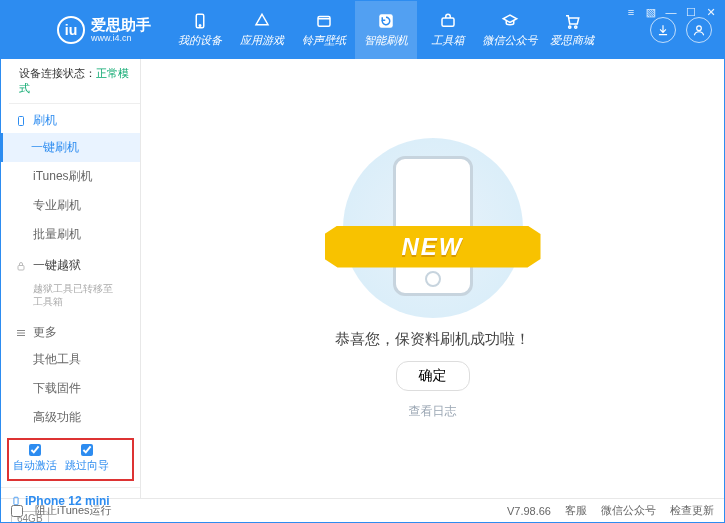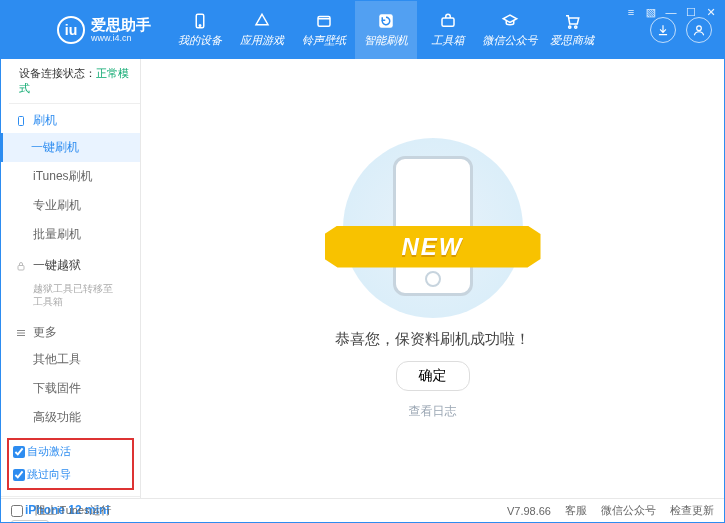--- a/index.html
+++ b/index.html
@@ -23,21 +23,21 @@
 .sidebar { width: 140px; border-right: 1px solid #e8e8e8; display: flex; flex-direction: column; }
 .status-bar { padding: 7px 10px; font-size: 11px; border-bottom: 1px solid #eee; margin-left: 8px; }
 .status-val { color: #0aa86e; }
 .side-group { padding: 8px 14px 4px; display: flex; align-items: center; gap: 6px; color: #666; font-size: 12px; }
 .side-group.active { color: #2d8cf0; }
 .side-sub { padding: 6px 0 6px 32px; font-size: 12px; color: #666; cursor: pointer; }
 .side-sub.active { background: #e9f3ff; color: #2d8cf0; border-left: 2px solid #2d8cf0; padding-left: 28px; }
 .side-note { font-size: 10px; color: #aaa; padding: 4px 0 8px 32px; line-height: 1.3; }
 .side-lock { color: #404040; }
 .checkbox-row { border: 2px solid #d33; margin: 6px; padding: 4px 4px 6px; display: flex; gap: 8px; align-items: center; flex-wrap: wrap; }
-.chk { display: flex; align-items: center; gap: 2px; font-size: 11px; color: #2d8cf0; }
+.chk { display: flex; align-items: center; gap: 2px; font-size: 11px; color: #2d8cf0; flex-direction: column; }
 .chk input { accent-color: #2d8cf0; width: 12px; height: 12px; }
 .device-block { padding: 6px 10px 8px; border-top: 1px solid #eee; }
 .device-name { color: #2d8cf0; font-weight: bold; font-size: 12px; display: flex; align-items: center; gap: 4px; }
 .device-badge { display: inline-block; border: 1px solid #ccc; border-radius: 3px; padding: 1px 5px; font-size: 10px; color: #888; margin-top: 3px; }
 .main { flex: 1; display: flex; flex-direction: column; align-items: center; justify-content: center; gap: 12px; }
 .illus { position: relative; width: 180px; height: 180px; }
 .illus-circle { position: absolute; inset: 0; border-radius: 50%; background: radial-gradient(#e8f2fa 0%, #dbeef9 70%, #cfe6f5 100%); }
 .illus-phone { position: absolute; left: 50%; top: 18px; transform: translateX(-50%); width: 80px; height: 140px; background: #fff; border: 3px solid #c7d4de; border-radius: 12px; }
 .illus-phone::after { content: ""; position: absolute; bottom: 6px; left: 50%; transform: translateX(-50%); width: 12px; height: 12px; border: 2px solid #c7d4de; border-radius: 50%; }
 .ribbon { position: absolute; left: -18px; right: -18px; top: 88px; height: 42px; background: #f8c200; display: flex; align-items: center; justify-content: center; font-weight: 900; font-size: 24px; color: #fff; font-style: italic; letter-spacing: 2px; clip-path: polygon(0 20%, 6% 0, 94% 0, 100% 20%, 100% 80%, 94% 100%, 6% 100%, 0 80%); text-shadow: 0 2px 0 #d99a00; }

